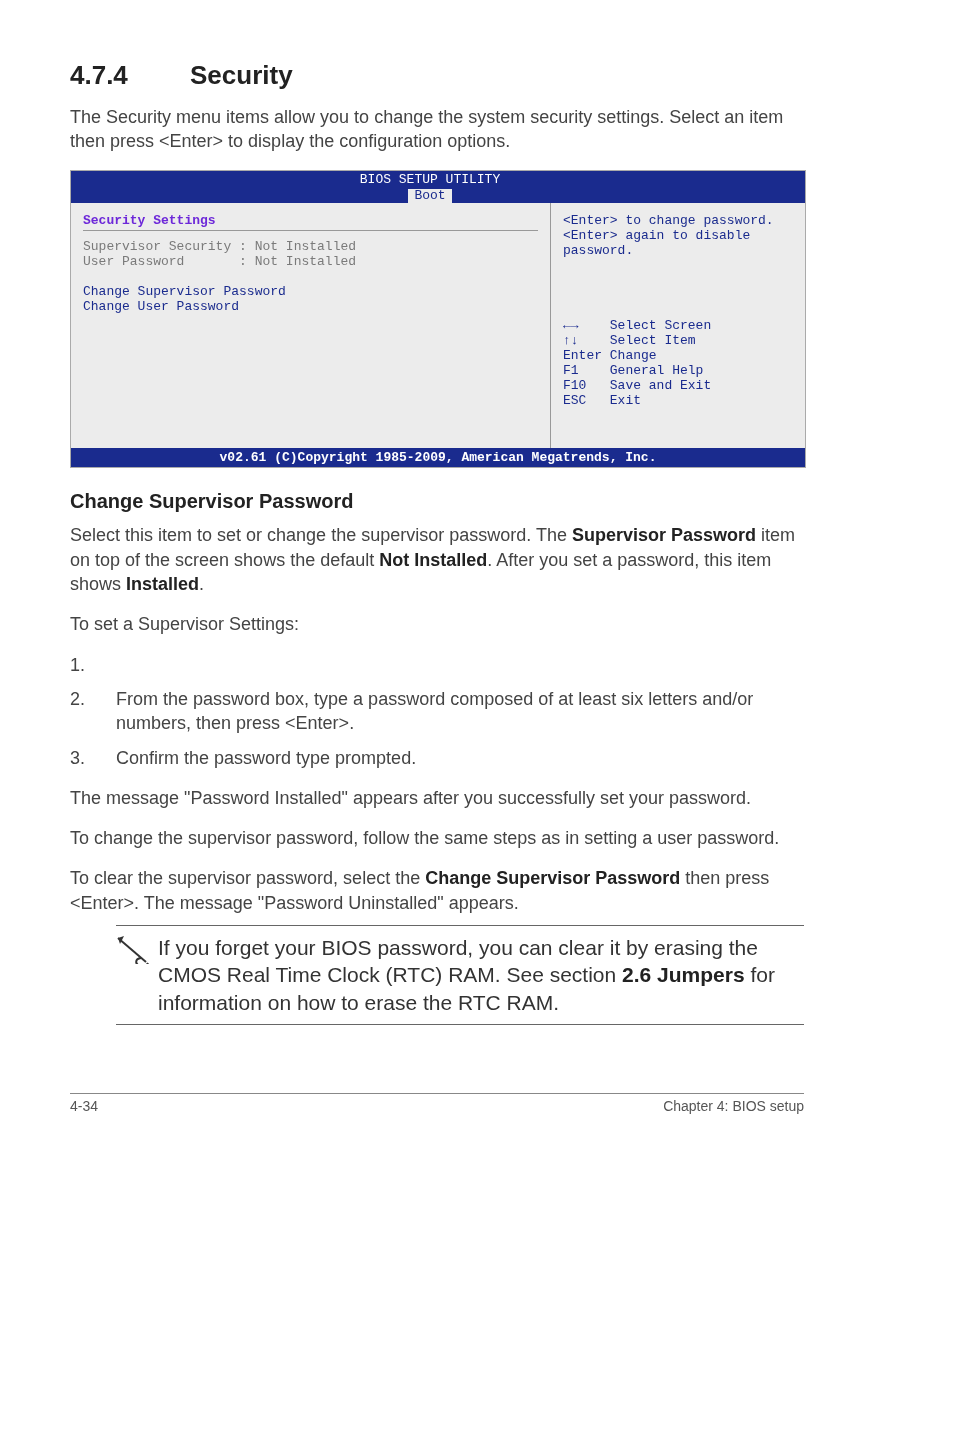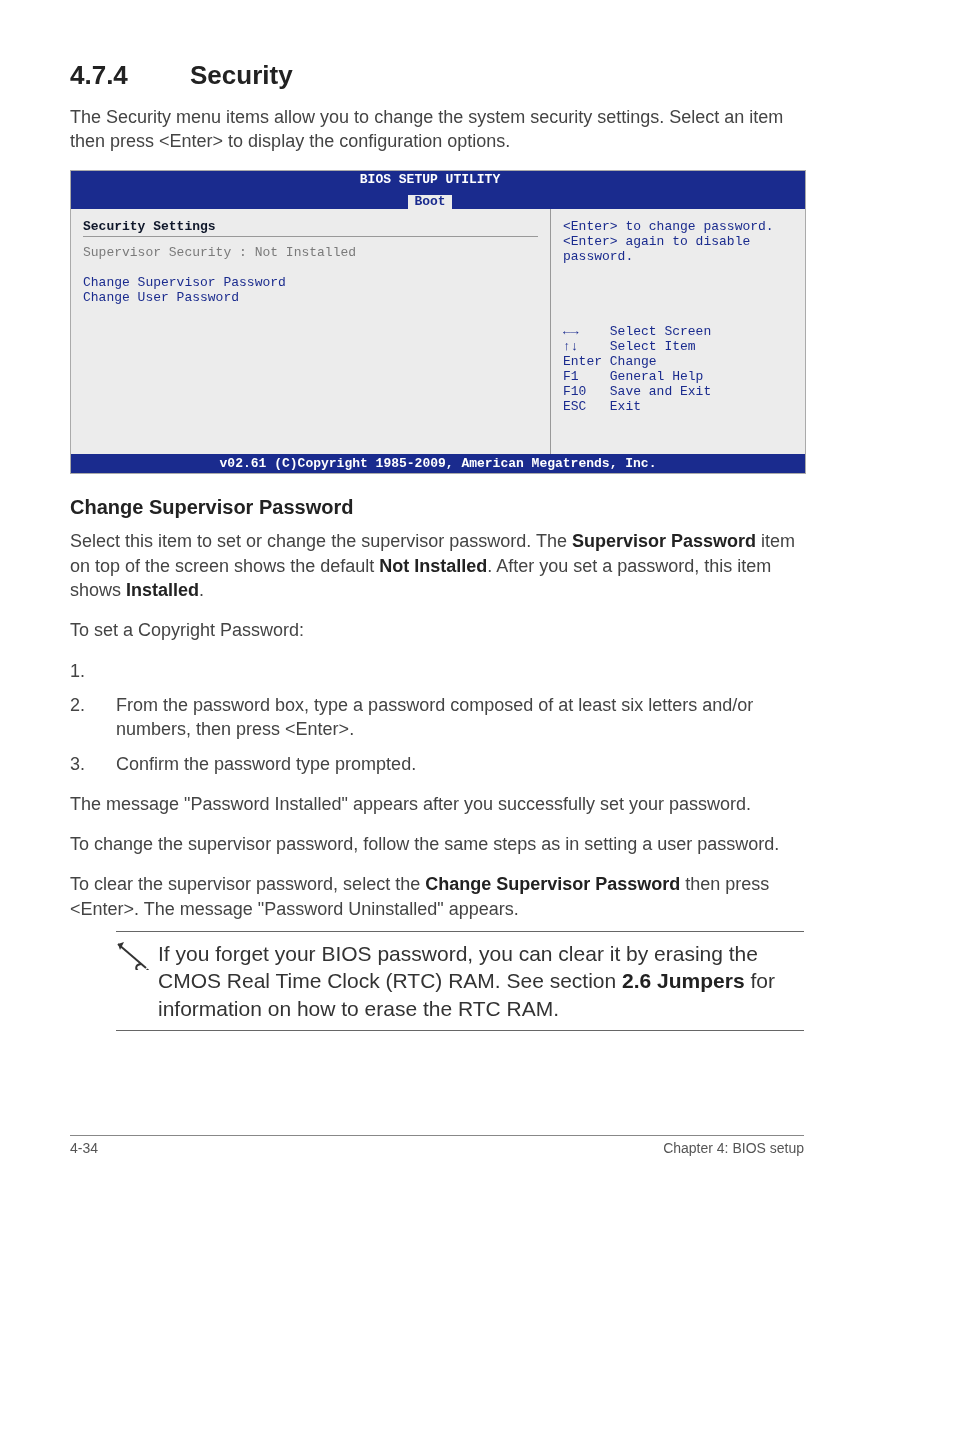--- a/index.html
+++ b/index.html
@@ -46,46 +46,46 @@
     border: 1px solid #aaa;
     font-family: "Courier New", monospace;
     font-size: 13px;
     margin-bottom: 22px;
   }
   .bios-head {
     background: #1a2b8e;
     color: #fff;
     text-align: center;
     padding: 2px 16px 0 0;
-    font-weight: bold;
+    font-weight: normal;
     line-height: 1.15;
   }
   .bios-tab {
     display: inline-block;
     background: #ececec;
     color: #1a2b8e;
     padding: 0 6px;
-    margin-top: 7px;
+    margin-top: 1px;
   }
   .bios-body {
     display: flex;
   }
   .bios-left {
     flex: 1 1 auto;
     padding: 10px 12px 40px 12px;
     color: #7a7a7a;
   }
   .bios-right {
     width: 230px;
     padding: 10px 12px 40px 12px;
     border-left: 1px solid #999;
     color: #1a2b8e;
   }
   .sec-head {
-    color: #0f172a;
+    color: #6d28d9;
     font-weight: bold;
     margin-bottom: 2px;
   }
   .hr-thin {
     border: none;
     border-top: 1px solid #999;
     margin: 2px 0 8px 0;
   }
   .blue-text { color: #1a2b8e; }
   .bios-foot {
@@ -138,21 +138,21 @@
   .note-text {
     font-size: 21px;
     line-height: 1.3;
     color: #333;
   }
   .footer {
     display: flex;
     justify-content: space-between;
     font-size: 14px;
     color: #555;
-    margin-top: 104px;
+    margin-top: 68px;
     border-top: 1px solid #888;
     padding-top: 4px;
   }
   .mono-line { white-space: pre; }
 </style>
 </head>
 <body>
 
 <div class="page">
 
@@ -165,20 +165,21 @@
   <div class="bios">
     <div class="bios-head">
       <div>BIOS SETUP UTILITY</div>
       <span class="bios-tab">Boot</span>
     </div>
     <div class="bios-body">
       <div class="bios-left">
         <div class="sec-head">Security Settings</div>
         <hr class="hr-thin">
         <div class="mono-line">Supervisor Security : Not Installed</div>
+        <div class="mono-line">User Password       : Not Installed</div>
         <br>
         <div class="blue-text">Change Supervisor Password</div>
         <div class="blue-text">Change User Password</div>
       </div>
       <div class="bios-right">
         <div>&lt;Enter&gt; to change password.</div>
         <div>&lt;Enter&gt; again to disable password.</div>
         <div class="help-gap"></div>
         <div class="mono-line">←→    Select Screen</div>
         <div class="mono-line">↑↓    Select Item</div>
@@ -190,21 +191,21 @@
     </div>
     <div class="bios-foot">v02.61 (C)Copyright 1985-2009, American Megatrends, Inc.</div>
   </div>
 
   <h3 class="sub">Change Supervisor Password</h3>
 
   <p class="body">
     <span>Select this item to set or change the supervisor password. The </span><span class="bold">Supervisor Password</span><span> item on top of the screen shows the default </span><span class="bold">Not Installed</span><span>. After you set a password, this item shows </span><span class="bold">Installed</span><span>.</span>
   </p>
 
-  <p class="body">To set a Copyright Password:</p>
+  <p class="body">To set a Supervisor Settings:</p>
 
   <ol class="steps">
     <li>
       <span class="n">1.</span>
     </li>
     <li>
       <span class="n">2.</span>
       <span>From the password box, type a password composed of at least six letters and/or numbers, then press &lt;Enter&gt;.</span>
     </li>
     <li>

